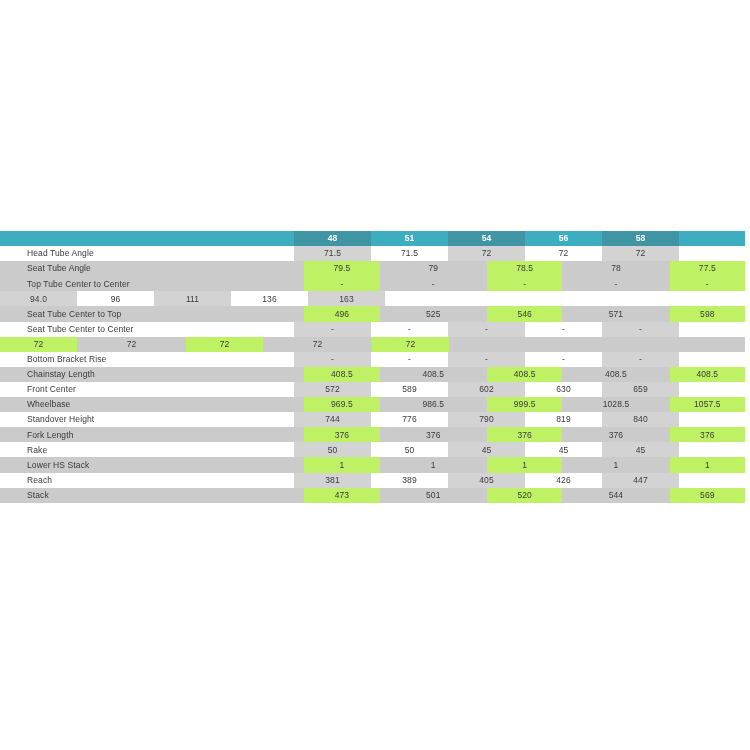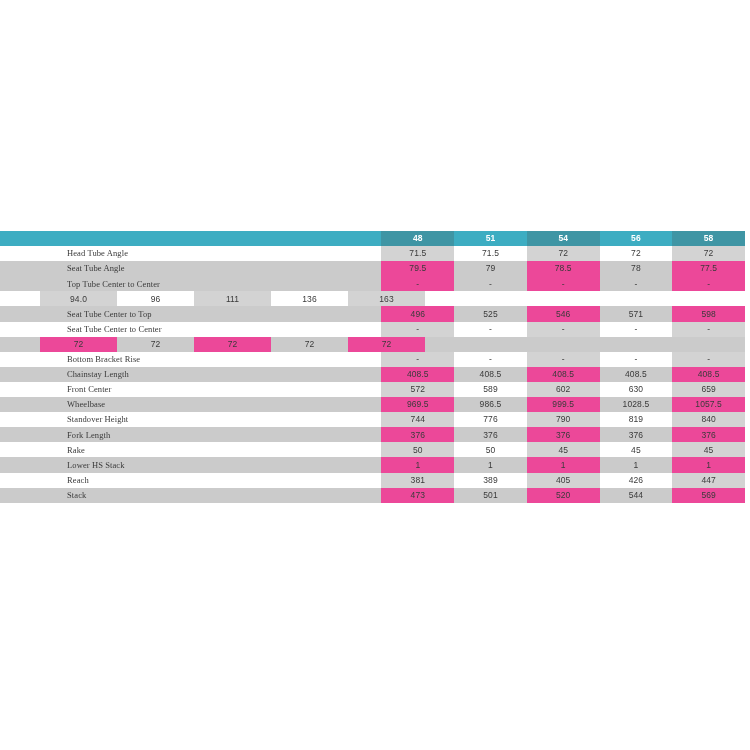--- a/index.html
+++ b/index.html
@@ -15,50 +15,48 @@
   .geo-table {
     position: absolute;
     top: 231px;
     left: 0;
     width: 745px;
   }
   .row {
     display: flex;
     height: 15.1px;
     align-items: stretch;
-    padding-left: 40px;
   }
   .cell {
     display: flex;
     align-items: center;
     font-size: 8.5px;
     color: #3a3a3a;
     line-height: 1;
     letter-spacing: 0.1px;
   }
   .cell.label {
-    width: 360px;
+    width: 294px;
     padding-left: 27px;
     justify-content: flex-start;
-    font-family: Liberation Serif, serif;
   }
   .cell.val {
     width: 77px;
     justify-content: center;
     text-align: center;
   }
   
   .row.header { background: #3dadc2; }
   .row.header .cell { color: #ffffff; font-weight: bold; }
   .row.header .cell.val.shaded { background: #3f95a4; }
   
-  .row.stripe-gray { background: #cbcbcb; }
+  .row.stripe-gray { background: #cbcbcb; gap: 16px; }
   .row.stripe-white { background: #ffffff; }
   .row.stripe-white .cell.val.shaded { background: #d3d3d3; }
-  .row.stripe-gray .cell.val.shaded { background: #ec4899; text-align: center; }
+  .row.stripe-gray .cell.val.shaded { background: #bef264; text-align: center; }
 </style>
 </head>
 <body>
 
 <div class="canvas">
   <div class="geo-table">
 
     <div class="row header">
       <div class="cell label"></div>
       <div class="cell val shaded">48</div>

